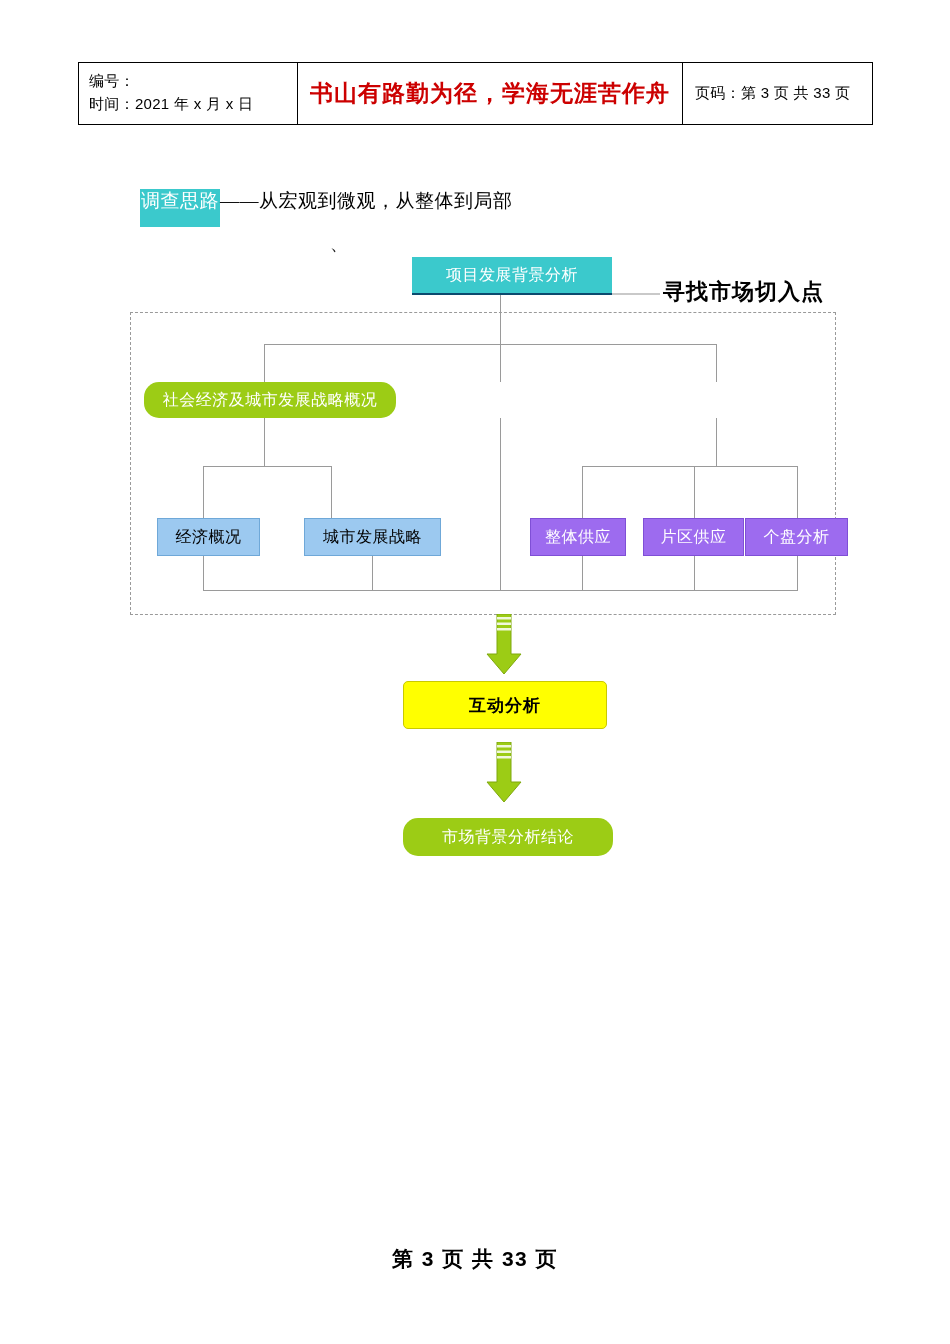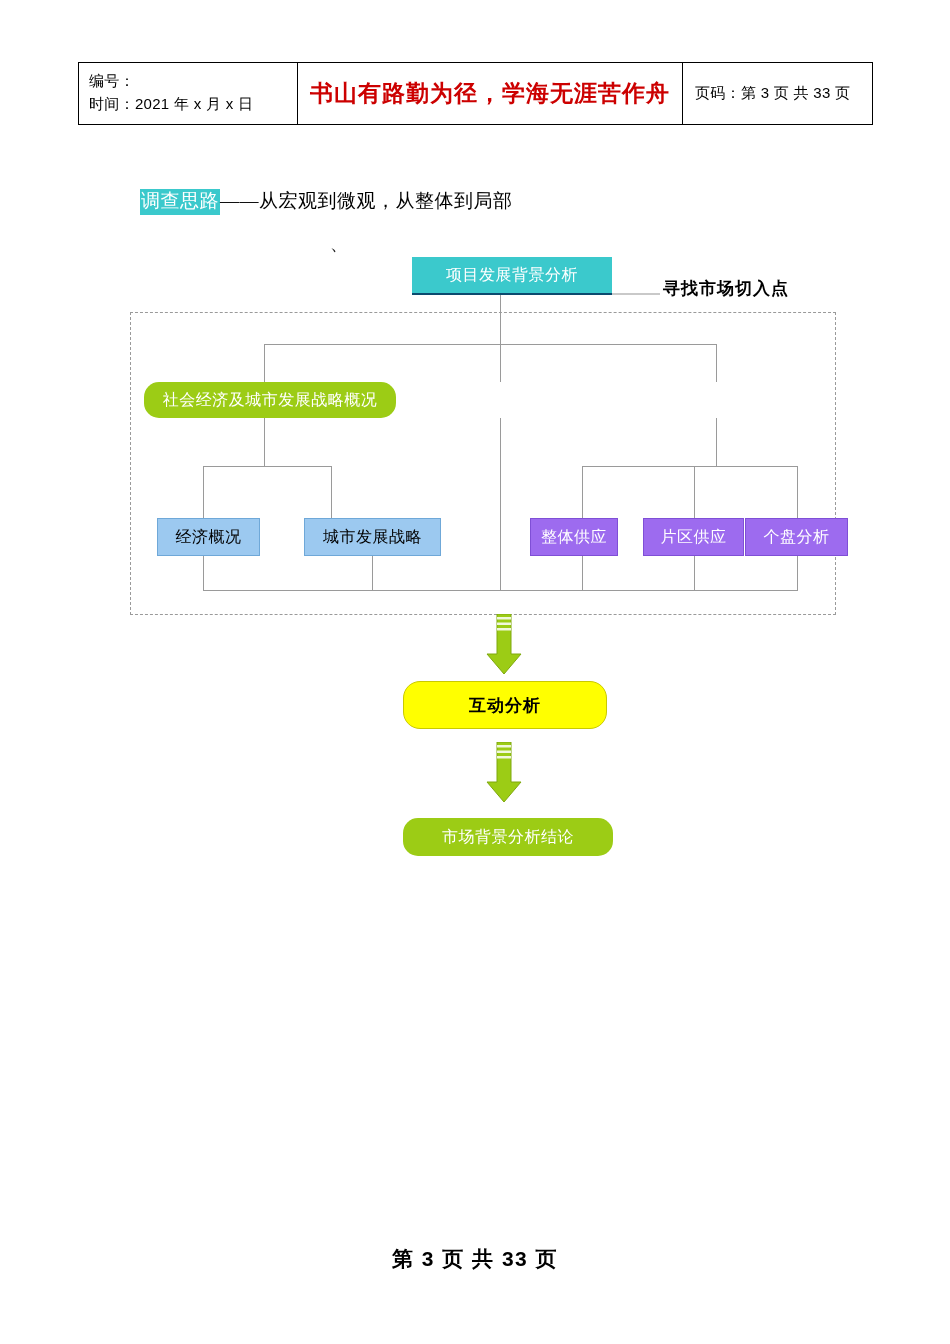--- a/index.html
+++ b/index.html
@@ -61,21 +61,21 @@
     position: absolute;
     left: 140px;
     top: 188px;
     font-size: 19px;
     white-space: nowrap;
     letter-spacing: 0.5px;
   }
   .section-title .hl {
     background: #3BC9CC;
     color: #ffffff;
-    padding: 1px 1px 4px 1px;
+    padding: 1px 1px 16px 1px;
   }
   .section-title .rest { color: #000000; }
 
   
   .tick-mark {
     position: absolute;
     left: 330px;
     top: 232px;
     font-size: 18px;
     color: #1a1a1a;
@@ -139,29 +139,29 @@
     letter-spacing: 0.5px;
   }
 
   
   .node-yellow {
     background: #FFFF00;
     color: #000000;
     font-weight: bold;
     font-size: 17px;
     border: 1px solid #C9C900;
-    border-radius: 17px;
+    border-radius: 5px;
     letter-spacing: 1px;
   }
 
   
   .label-bold {
     position: absolute;
     font-weight: bold;
-    font-size: 17px;
+    font-size: 22px;
     color: #000000;
     white-space: nowrap;
     letter-spacing: 1px;
     font-family: Liberation Mono, monospace;
   }
 
   
   .dashed-box {
     position: absolute;
     box-sizing: border-box;
@@ -249,21 +249,21 @@
   <div class="conn-v" style="left:694px; top:466px; height:52px;"></div>
   <div class="conn-v" style="left:797px; top:466px; height:52px;"></div>
 
   <div class="node node-blue" style="left:157px; top:518px; width:103px; height:38px;">
     <span>经济概况</span>
   </div>
   <div class="node node-blue" style="left:304px; top:518px; width:137px; height:38px;">
     <span>城市发展战略</span>
   </div>
 
-  <div class="node node-purple" style="left:530px; top:518px; width:88px; height:38px;">
+  <div class="node node-purple" style="left:530px; top:518px; width:96px; height:38px;">
     <span>整体供应</span>
   </div>
   <div class="node node-purple" style="left:643px; top:518px; width:101px; height:38px;">
     <span>片区供应</span>
   </div>
   <div class="node node-purple" style="left:745px; top:518px; width:103px; height:38px;">
     <span>个盘分析</span>
   </div>
 
   <div class="conn-v" style="left:203px; top:556px; height:34px;"></div>

